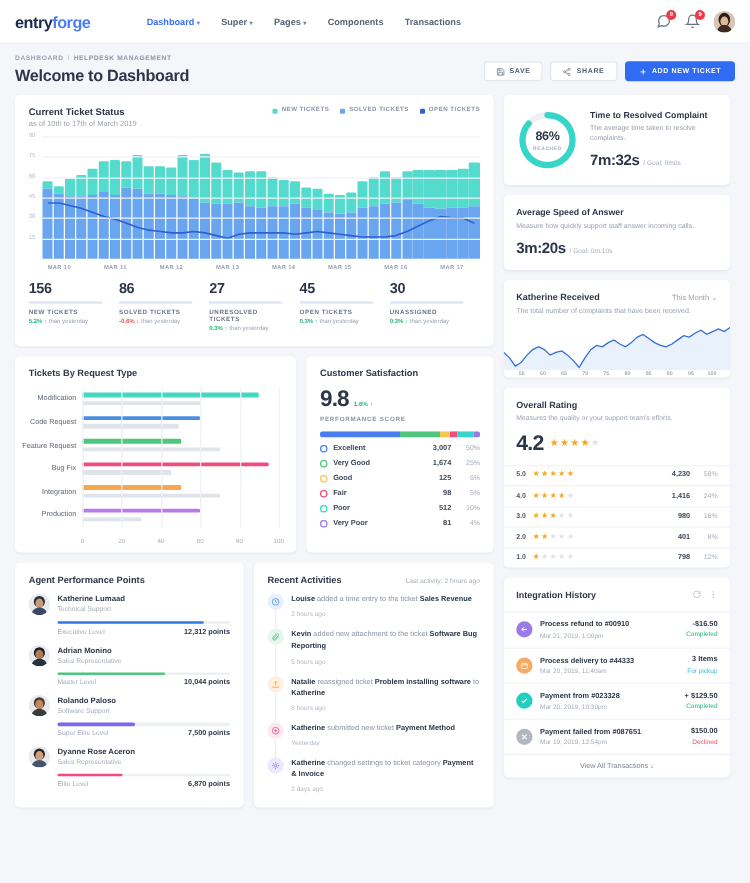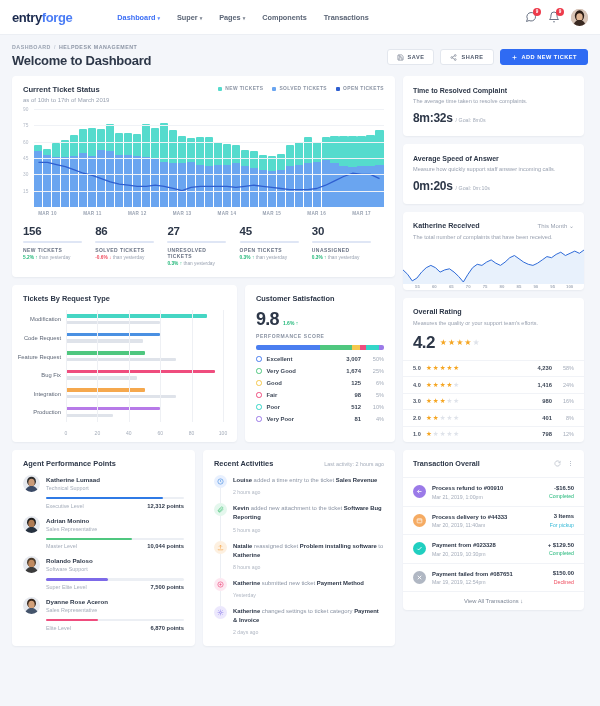--- a/index.html
+++ b/index.html
@@ -812,36 +812,46 @@
                 <span class="ra-txt"><b>Katherine</b> changed settings to ticket category <b>Payment &amp; Invoice</b><span class="ra-time" style="display:block">2 days ago</span></span>
               </div>
             </div>
         </div>
       </div>
     </div>
 
     <div class="col-right">
 
       <div class="card gcard">
+        <div class="gauge">
+          <svg width="50" height="50" viewBox="0 0 50 50">
+            <circle cx="25" cy="25" r="20" fill="none" stroke="#edf0f5" stroke-width="5"></circle>
+            <circle cx="25" cy="25" r="20" fill="none" stroke="#35d6c8" stroke-width="5" stroke-linecap="round" stroke-dasharray="108 125.6"></circle>
+          </svg>
+          <div class="gtext">
+            <div class="gpct">86%</div>
+            <div class="greached">REACHED</div>
+          </div>
+        </div>
         <div class="gbody">
           <div class="gtitle">Time to Resolved Complaint</div>
           <div class="gdesc">The average time taken to resolve complaints.</div>
           <div class="gval">
-            <span class="v">8m:32s</span>
+            <span class="v">7m:32s</span>
             <span class="g">/ Goal: 8m0s</span>
           </div>
         </div>
       </div>
 
       <div class="card gcard">
         <div class="gbody">
           <div class="gtitle">Average Speed of Answer</div>
           <div class="gdesc">Measure how quickly support staff answer incoming calls.</div>
           <div class="gval">
-            <span class="v">0m:20s</span>
+            <span class="v">3m:20s</span>
             <span class="g">/ Goal: 0m:10s</span>
           </div>
         </div>
       </div>
 
       <div class="card">
         <div class="c-head">
           <div class="c-title">Katherine Received</div>
           <div class="c-drop">
             <span>This Month</span> <span>⌄</span>
@@ -942,21 +952,21 @@
                 <span class="st-off">★</span>
               </span>
               <span class="r-cnt">798</span>
               <span class="r-pct">12%</span>
             </div>
           </div>
       </div>
 
       <div class="card">
         <div class="t-head">
-          <div class="t-title">Transaction Overall</div>
+          <div class="t-title">Integration History</div>
           <div class="t-acts">
             <svg viewBox="0 0 24 24" fill="none" stroke="#a6aebb" stroke-width="2">
               <path d="M21 12a9 9 0 1 1-3-6.7"></path>
                 <path d="M21 3v6h-6"></path>
             </svg>
             <svg viewBox="0 0 24 24" fill="#a6aebb">
               <circle cx="12" cy="5" r="1.8"></circle>
                 <circle cx="12" cy="12" r="1.8"></circle>
                 <circle cx="12" cy="19" r="1.8"></circle>
             </svg>

